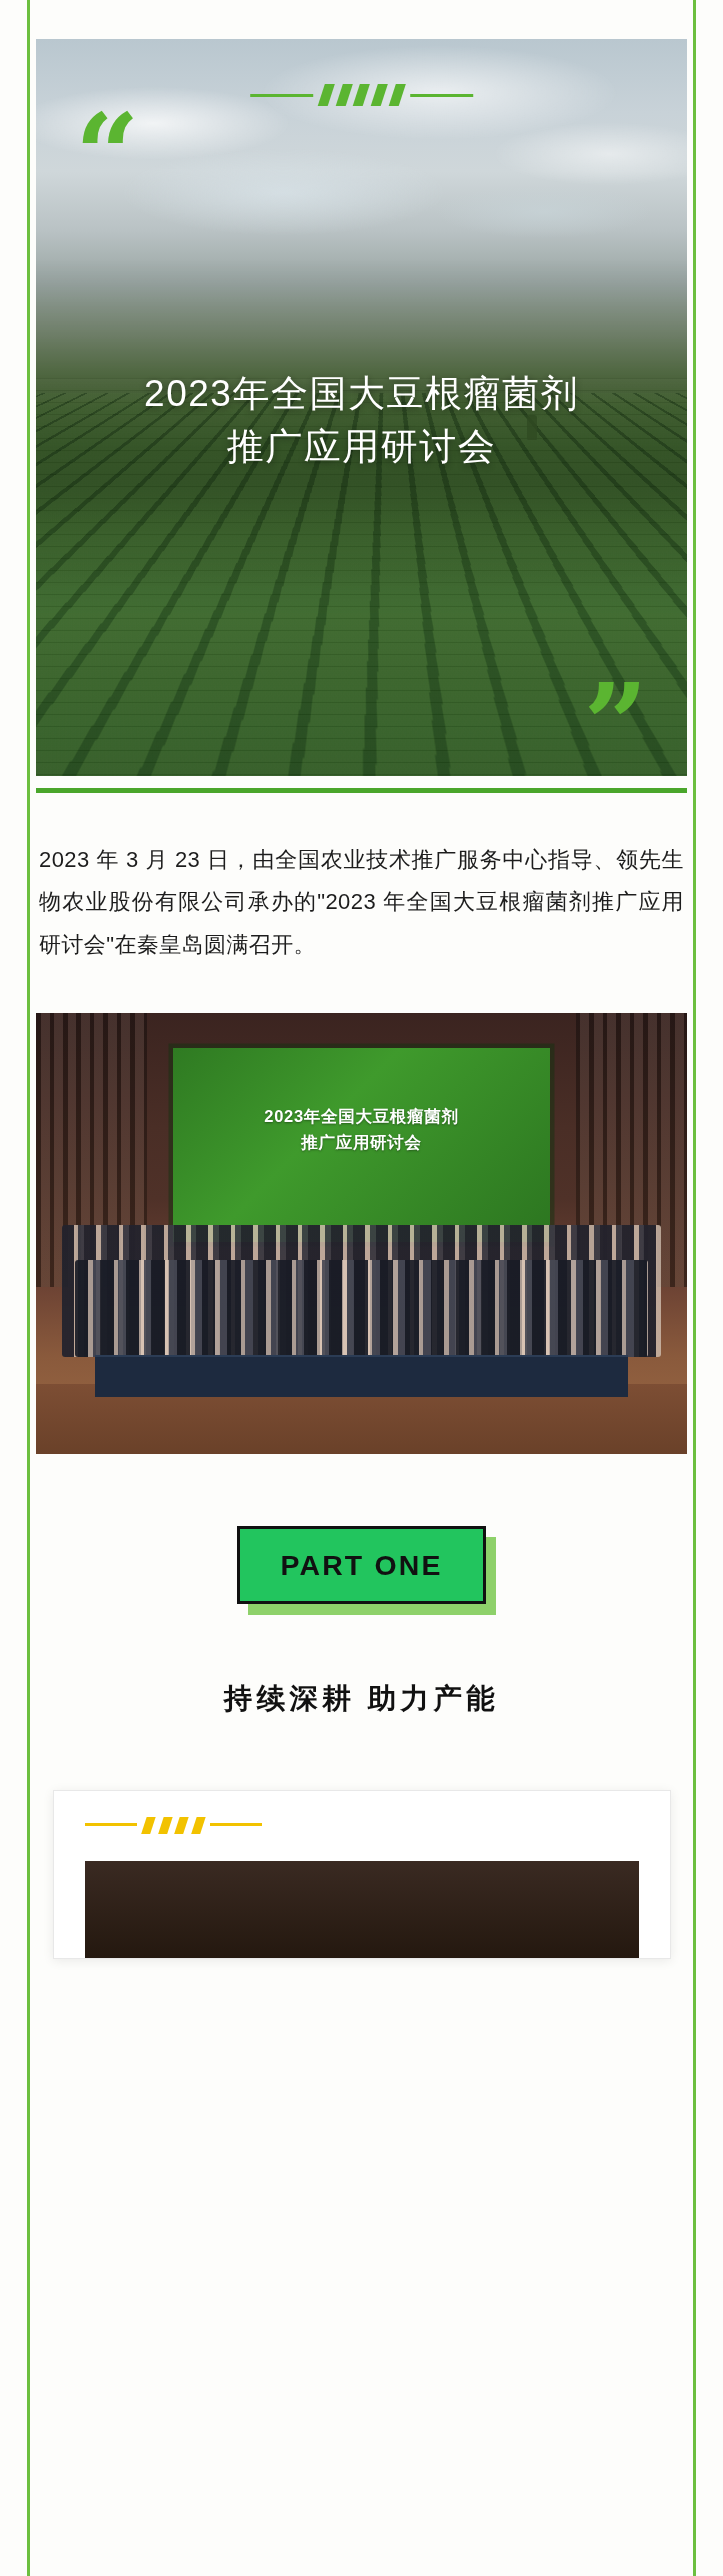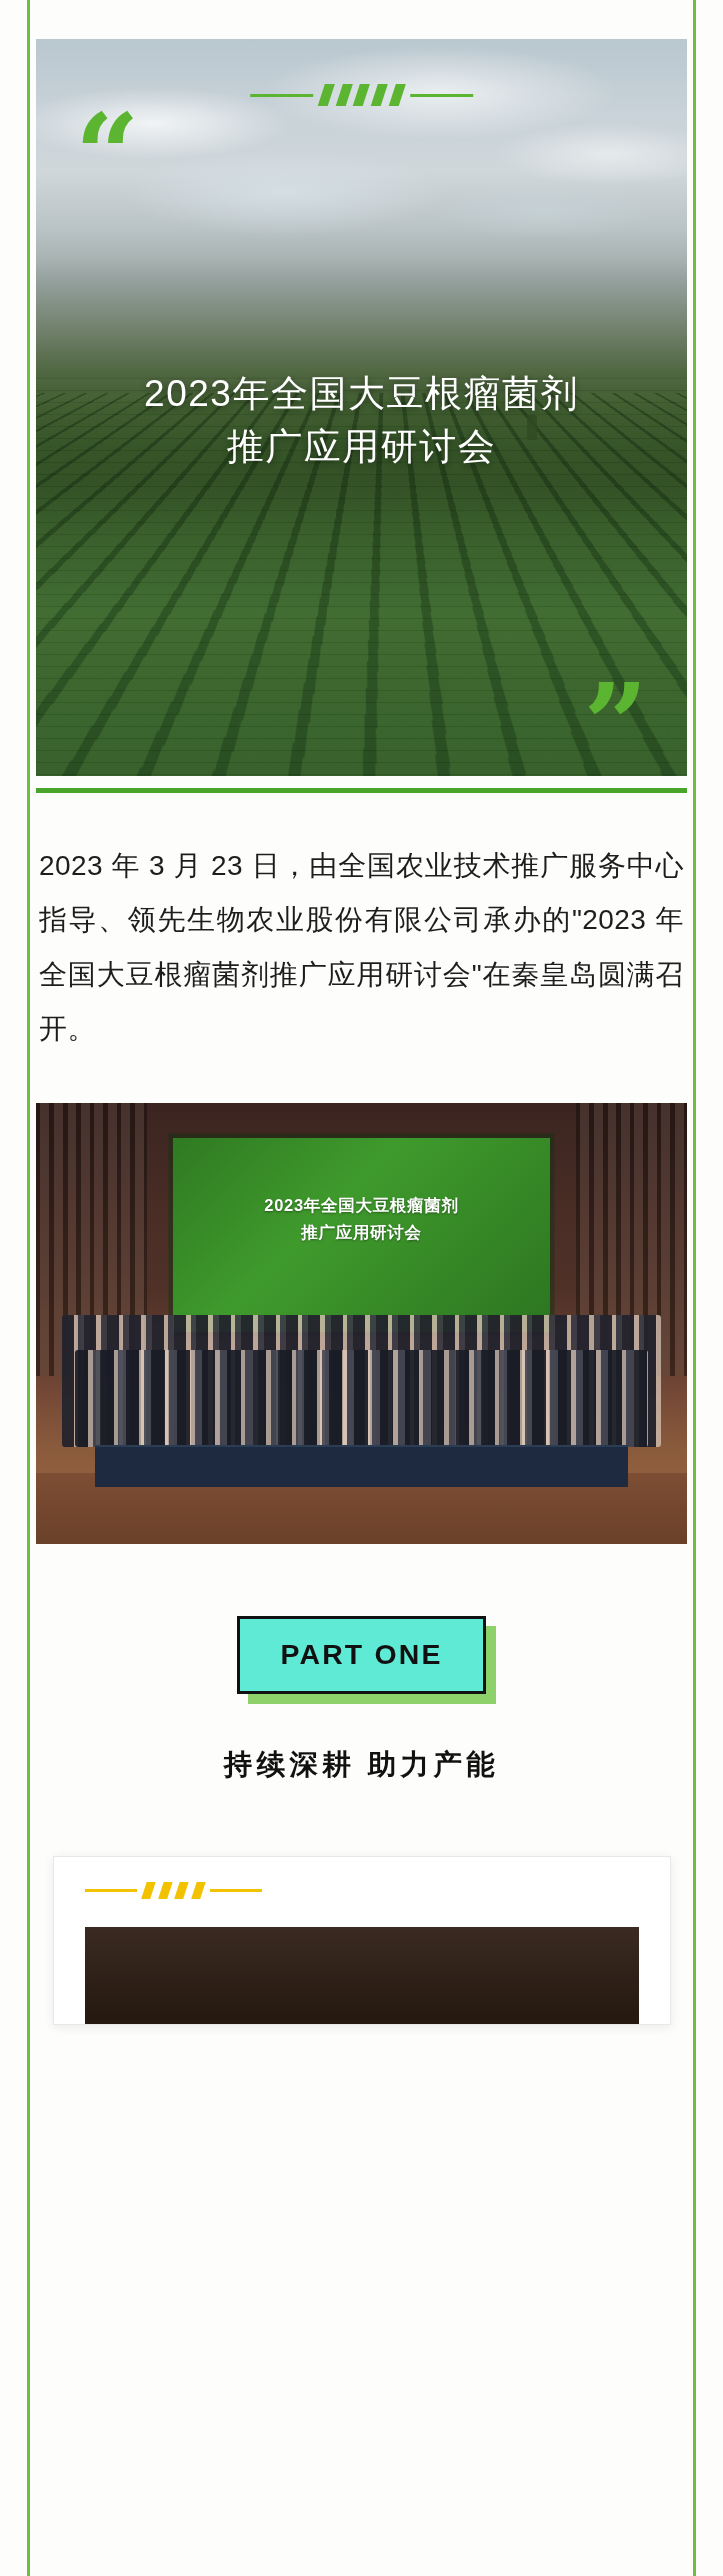--- a/index.html
+++ b/index.html
@@ -184,21 +184,21 @@
   }
   .hero-underline {
     margin: 12px 3px 0 3px;
     height: 4.5px;
     background: #4aa62b;
   }
 
   
   .para {
     margin: 40px 6px 0 6px;
-    font-size: 28px;
+    font-size: 22px;
     line-height: 1.95;
     color: #1d1d1d;
     text-align: justify;
     letter-spacing: 0.4px;
   }
   .para.first { margin-top: 46px; }
 
   
   .photo-wrap {
     margin: 46px 3px 0 3px;
@@ -299,30 +299,30 @@
     position: absolute;
     left: 10.5px;
     top: 10.5px;
     width: 100%;
     height: 100%;
     background: #8ed16a;
   }
   .part-box {
     position: relative;
     border: 3.7px solid #111;
-    background: #5eead4;
+    background: #22c55e;
     padding: 19.5px 40px;
     font-size: 28.4px;
     letter-spacing: 2.2px;
     font-weight: 600;
     color: #111;
   }
 
   .part-sub {
-    margin-top: 52px;
+    margin-top: 76px;
     text-align: center;
     font-size: 28.4px;
     font-weight: 700;
     letter-spacing: 4.5px;
     color: #111;
   }
 
   
   .bottom-card {
     margin: 72px 19.5px 0 19.5px;

